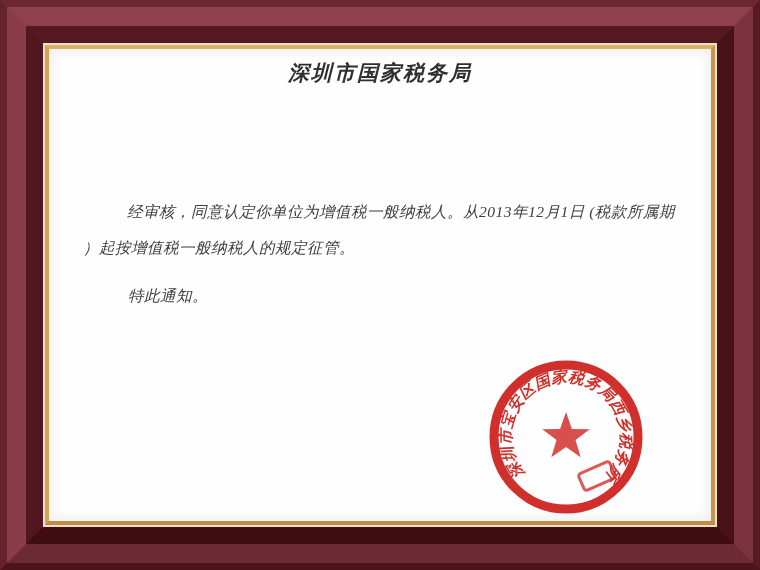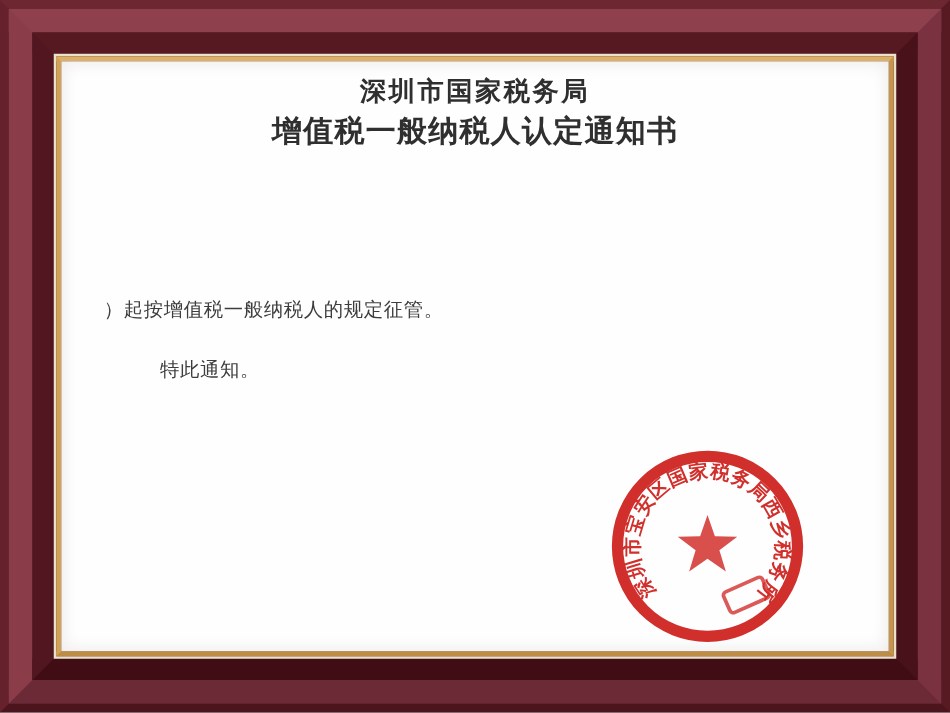--- a/index.html
+++ b/index.html
@@ -1,20 +1,20 @@
 <!DOCTYPE html>
 <html><head>
 <meta charset="utf-8">
 <style>
   html,body{margin:0;padding:0;}
   body{width:760px;height:570px;overflow:hidden;background:#40101a;
        font-family:"Liberation Serif","DejaVu Serif",serif;}
   .stage{position:relative;width:760px;height:570px;}
   .ring{box-sizing:border-box;width:100%;height:100%;border-style:solid;}
-  .r1{border-width:7px;border-color:#6d2731 #571a23 #4c151d #65222c;}
+  .r1{border-width:7px;border-color:#6d2731 #571a23 #4c151d #65222c;font-style:italic;}
   .r2{border-width:19px;border-color:#8e404d #7a3240 #6c2a37 #8a3c49;}
   .r3{border-width:17px;border-color:#561821 #49121a #400d14 #521620;}
   .r4{border-width:2px;border-color:#ece2cc;}
   .r5{border-width:4px;border-color:#dcb067 #c6944c #bd8c45 #d3a355;}
   .paper{position:relative;width:100%;height:100%;background:#fefefe;
          box-shadow:inset 0 0 14px rgba(60,30,20,0.10);}
   .center-line{position:absolute;left:0;right:0;text-align:center;color:#2f2f2f;}
   .title1{top:10px;font-size:21px;font-weight:bold;letter-spacing:2px;}
   .title2{top:40px;font-size:24px;font-weight:bold;letter-spacing:1px;}
   .docnum{top:85px;font-size:16px;font-weight:600;color:#3a3a3a;letter-spacing:0.5px;}
@@ -35,24 +35,24 @@
 <div class="stage">
   <div class="ring r1">
     <div class="ring r2">
       <div class="ring r3">
         <div class="ring r4">
           <div class="ring r5">
             <div class="paper">
 
               <div class="center-line title1">深圳市国家税务局</div>
 
-              <div class="center-line title2">增值税一般纳税人认定通知书</div>
 
 
 
+              <div class="bodytext para1">经审核，同意认定你单位为增值税一般纳税人。从2013年12月1日 (税款所属期</div>
 
               <div class="bodytext para2">）起按增值税一般纳税人的规定征管。</div>
 
               <div class="bodytext closing">特此通知。</div>
 
               <svg class="seal" viewBox="-86 -86 172 172" xmlns="http://www.w3.org/2000/svg">
                 <circle cx="0" cy="0" r="72" fill="none" stroke="#cf2420" stroke-width="9"></circle>
                 <path id="sealArc" d="M -38.9 38.9 A 55 55 0 1 1 38.9 38.9" fill="none"></path>
                 <text font-size="15.5" fill="#cf2420" letter-spacing="0.5">
                   <textPath href="#sealArc" startOffset="3">深圳市宝安区国家税务局西乡税务所</textPath>

